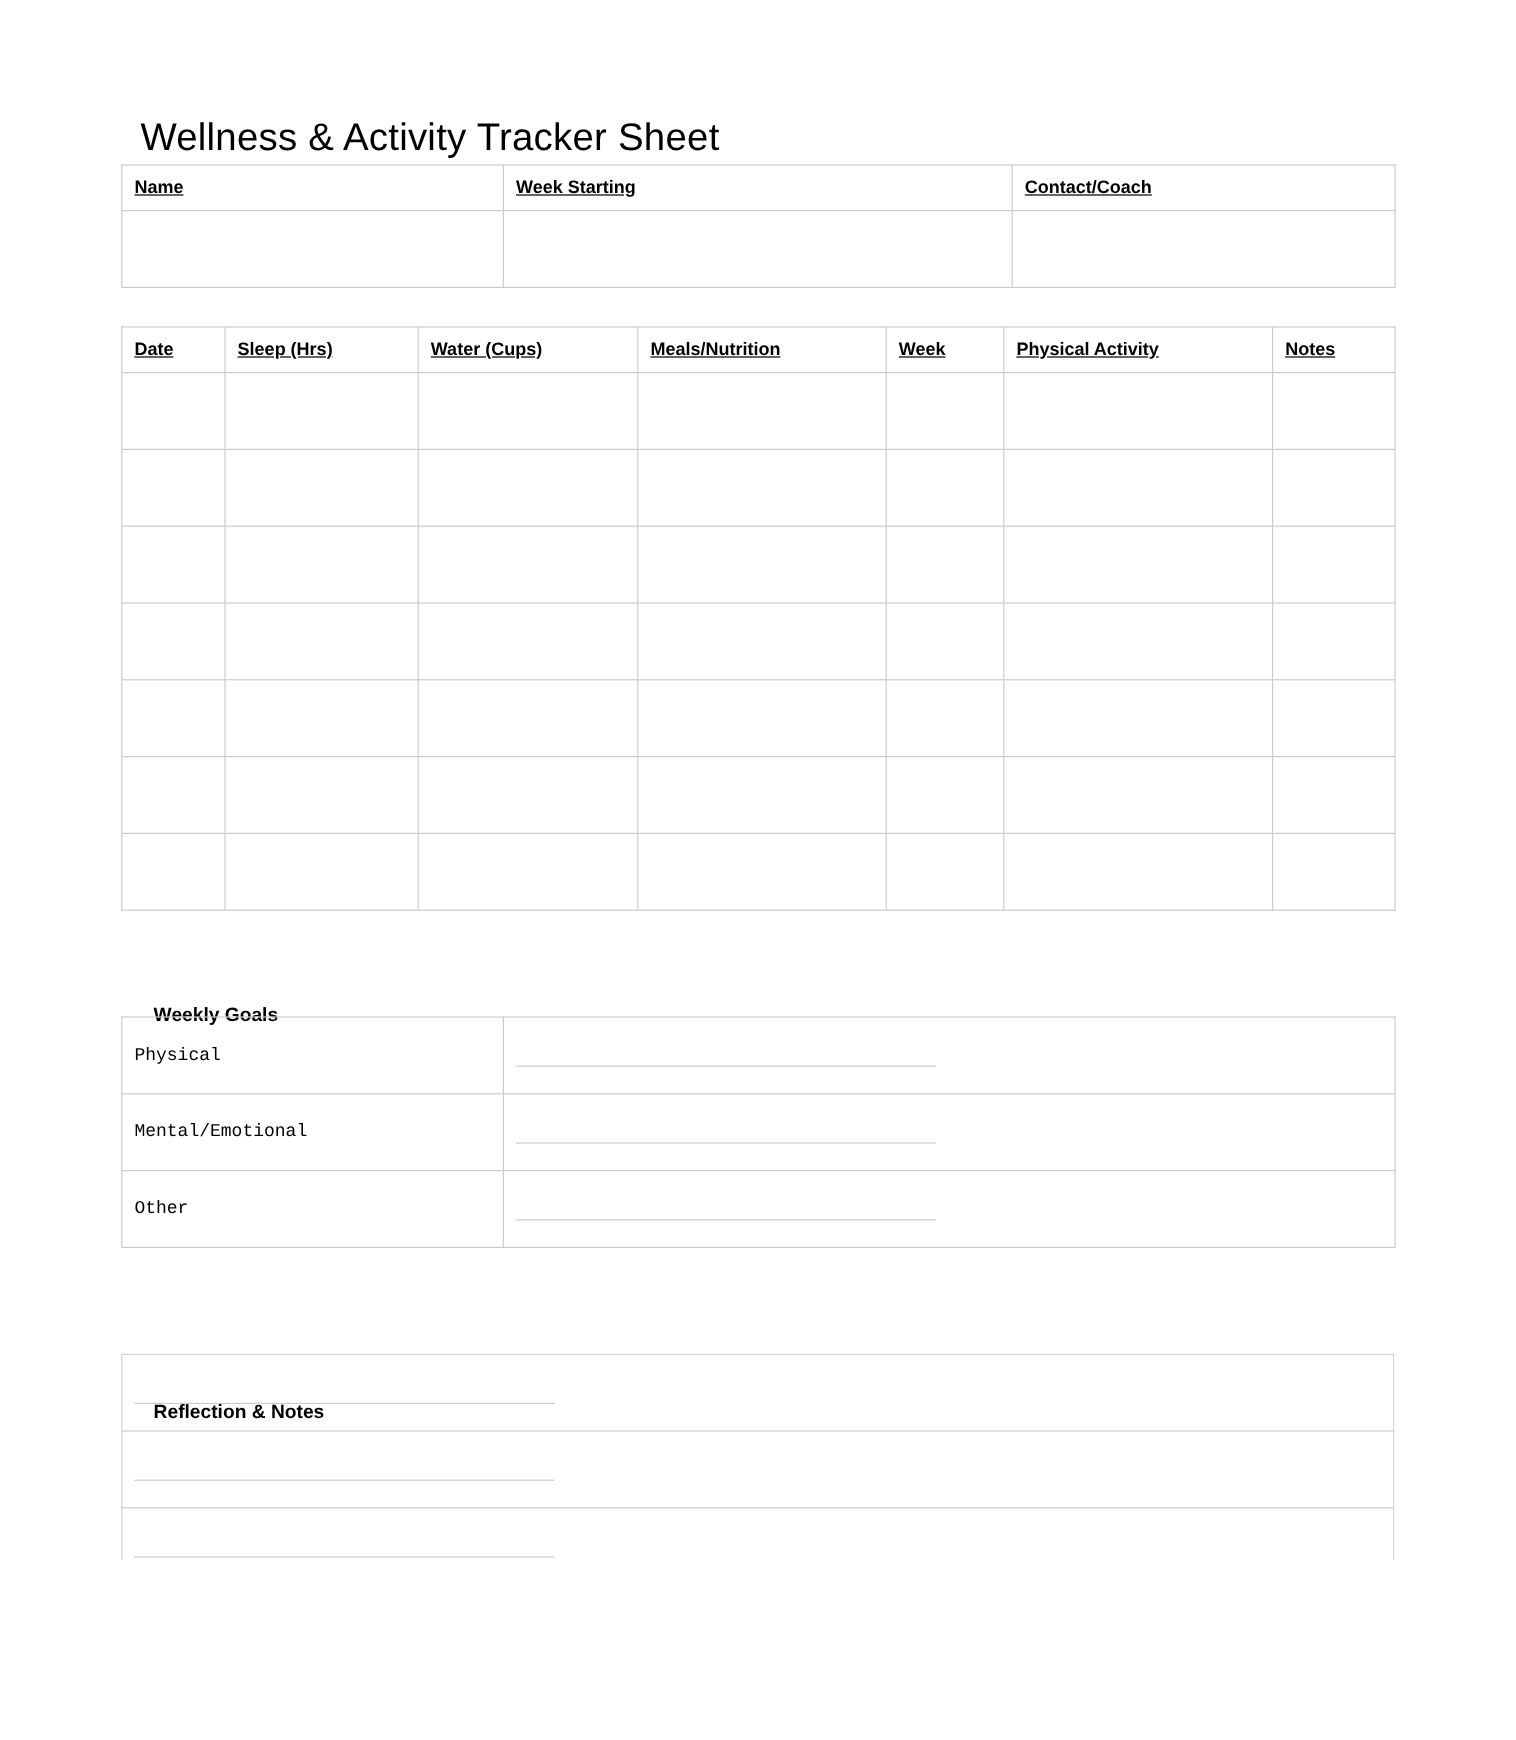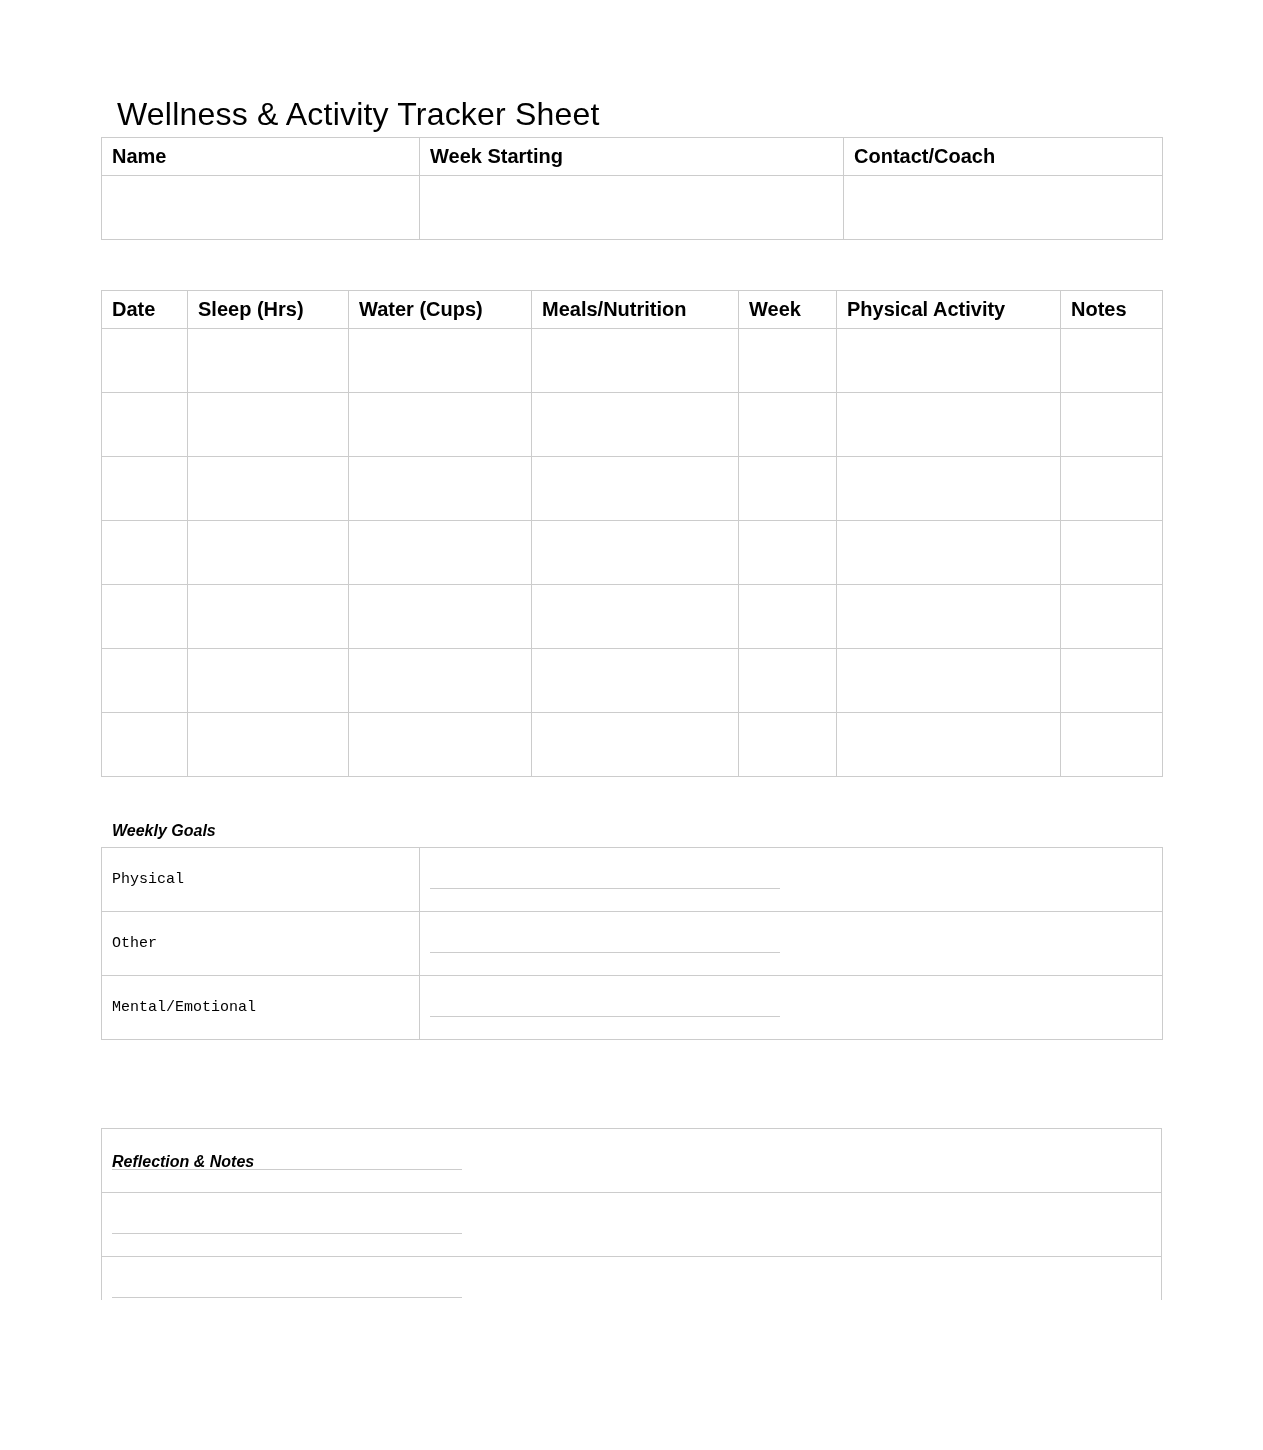--- a/index.html
+++ b/index.html
@@ -1,25 +1,25 @@
 <!DOCTYPE html>
 <html><head>
 <meta charset="utf-8">
 <style>
   html, body { margin: 0; padding: 0; background: #ffffff; }
   body { width: 1263px; height: 1450px; position: relative; font-family: "Liberation Sans", sans-serif; color: #000; overflow: hidden; }
   .title { position: absolute; left: 101px; top: 78px; font-size: 32px; font-weight: normal; margin: 16px; line-height: 40px; letter-spacing: 0.2px; }
   table { border-collapse: collapse; position: absolute; left: 101px; width: 1061px; table-layout: fixed; }
   td, th { border: 1px solid #cccccc; padding: 0 10px; text-align: left; vertical-align: middle; box-sizing: border-box; }
-  th { font-weight: bold; font-size: 20px; height: 38px; }
+  th { font-weight: bold; font-size: 15px; height: 38px; text-decoration: underline; }
   .info { top: 137px; }
   .info td { height: 64px; }
-  .log { top: 290px; padding-left: 17px; }
+  .log { top: 272px; padding-left: 17px; }
   .log td { height: 64px; }
-  .section-label { position: absolute; left: 112px; font-size: 16px; font-weight: bold; margin: 0; font-style: italic; }
+  .section-label { position: absolute; left: 112px; font-size: 16px; font-weight: bold; margin: 16px; }
   .goals-label { top: 822px; }
   .goals { top: 847px; font-family: Liberation Mono, monospace; }
   .goals td { height: 64px; font-size: 15px; position: relative; }
   .goals .line { position: absolute; left: 10px; top: 40px; width: 350px; border-bottom: 1px solid #cccccc; }
   .refl-label { top: 1153px; }
   .refl-wrap { position: absolute; left: 101px; top: 1128px; width: 1061px; height: 172px; overflow: hidden; }
   .refl { position: static; width: 1061px; }
   .refl td { height: 64px; position: relative; }
   .refl .line { position: absolute; left: 10px; top: 40px; width: 350px; border-bottom: 1px solid #cccccc; }
 </style>
@@ -141,27 +141,27 @@
       <col style="width:743px">
     </colgroup>
   <tbody>
       <tr>
     <td>Physical</td>
     <td>
           <span class="line"></span>
         </td>
   </tr>
   <tr>
-    <td>Other</td>
+    <td>Mental/Emotional</td>
     <td>
           <span class="line"></span>
         </td>
   </tr>
   <tr>
-    <td>Mental/Emotional</td>
+    <td>Other</td>
     <td>
           <span class="line"></span>
         </td>
   </tr>
 </tbody>
   </table>
 
 <h3 class="section-label refl-label">Reflection &amp; Notes</h3>
 <div class="refl-wrap">
   <table class="refl">

